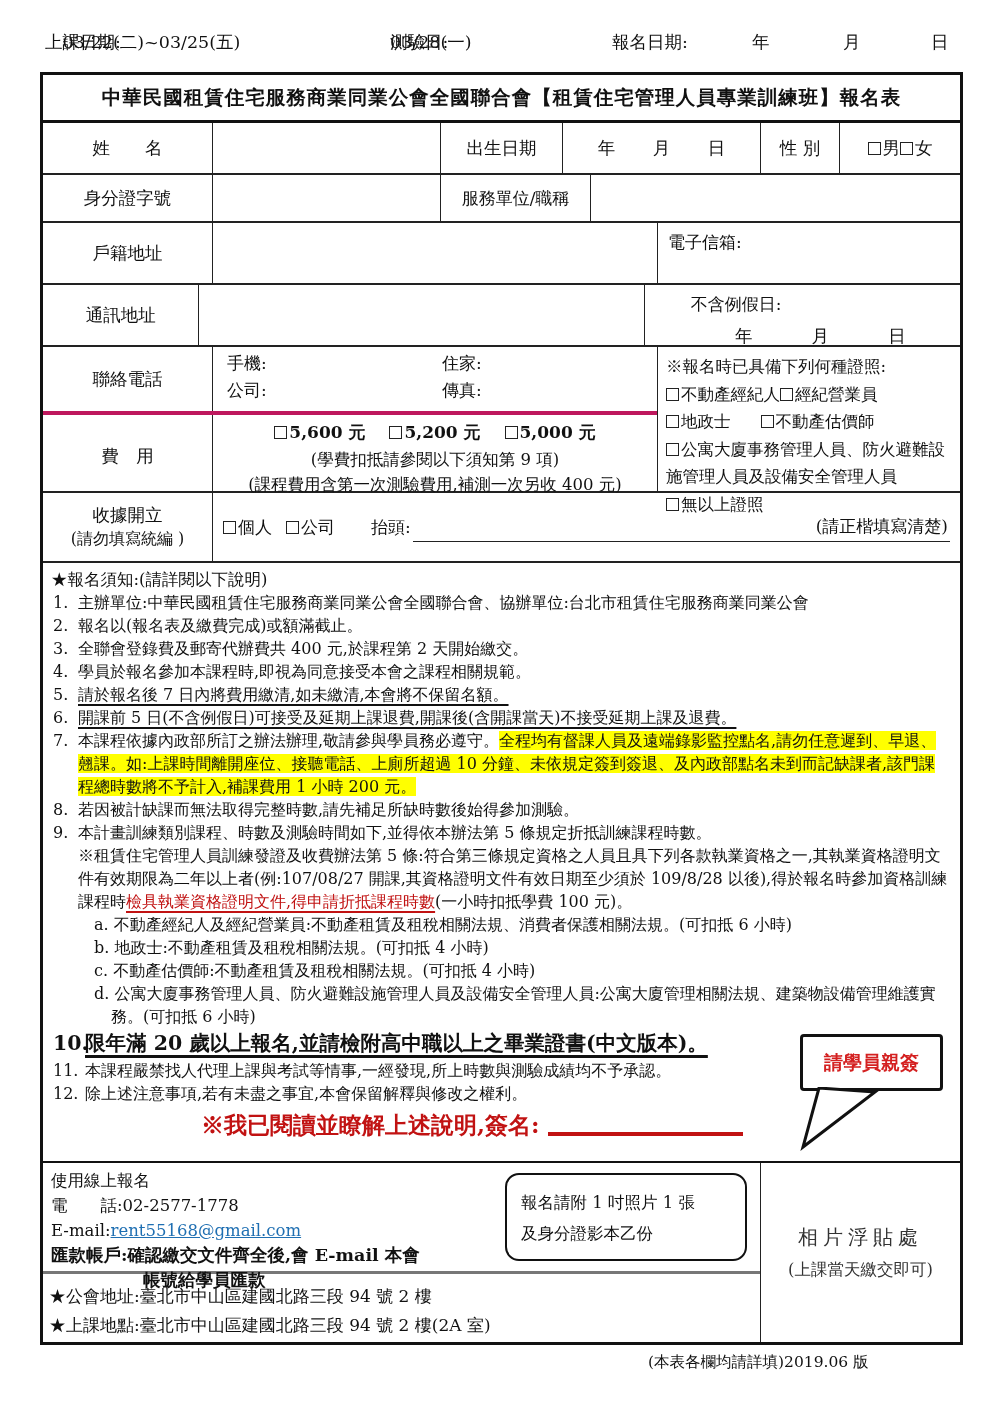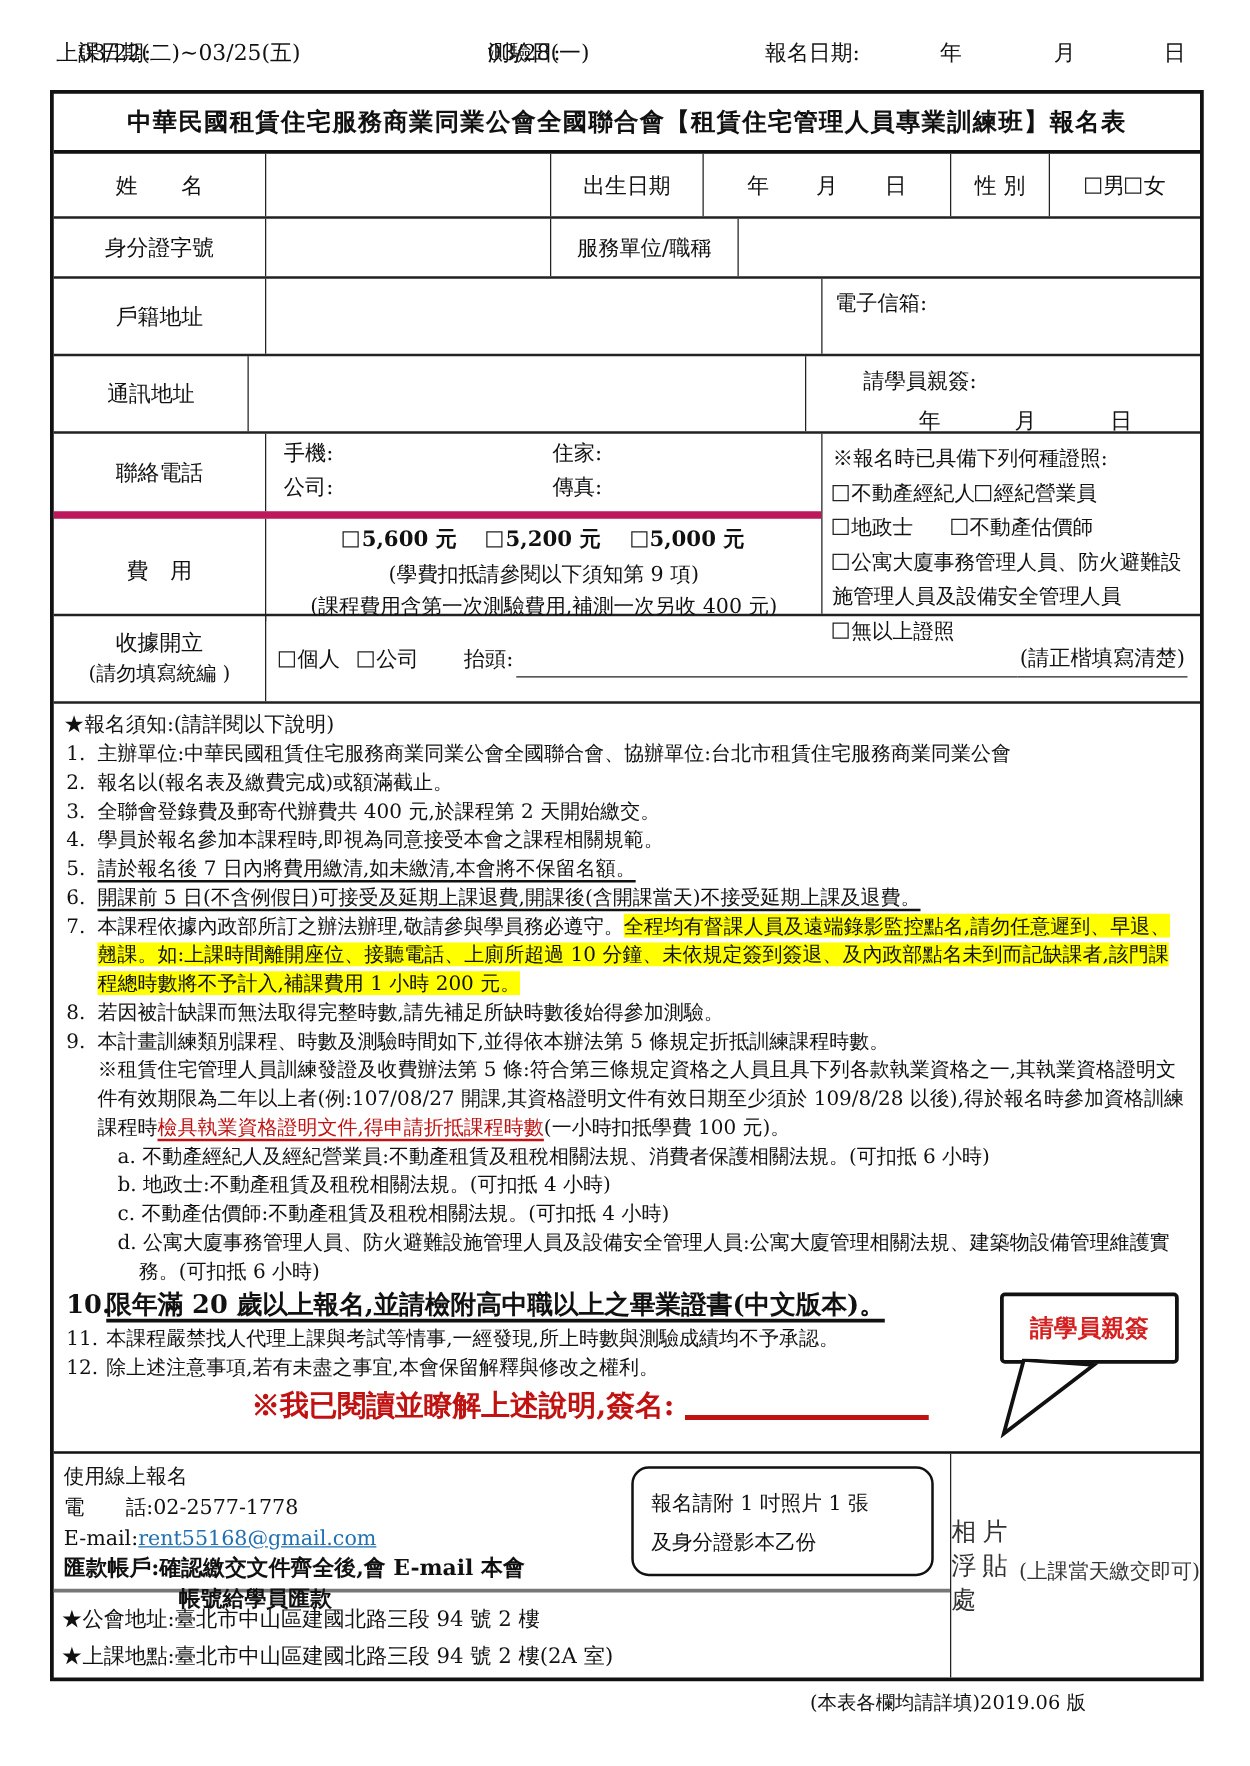--- a/index.html
+++ b/index.html
@@ -42,21 +42,21 @@
   .w-label { width:170px; }
   .ymd-spread { display:flex; justify-content:space-around; width:100%; padding:0 16px; font-size:17.5px; }
   .gender-box { justify-content:center; width:100%; font-size:17.5px; }
 
   .cb { display:inline-block; width:13px; height:13px; border:1.5px solid #222;
         background:#fff; vertical-align:-1px; margin-right:2px; flex-shrink:0; }
 
   .pad-cell { padding:8px 10px; font-size:17px; }
   .license-ymd { display:flex; justify-content:space-around; width:230px; margin:8px auto 0; font-size:17.5px; }
 
-  .phone-row { display:flex; height:68px; border-bottom:6px solid #be185d; flex:0 0 68px;justify-content:space-between; }
+  .phone-row { display:flex; height:68px; border-bottom:4px solid #be185d; flex:0 0 68px;justify-content:space-between; }
   .fee-row { display:flex; flex:1; }
   .phone-grid { display:grid; grid-template-columns:215px 1fr; row-gap:4px;
                 padding:2px 8px 6px 14px; font-size:17px; width:100%; align-content:center; }
   .fee-content { width:100%; text-align:center; font-size:16.5px; line-height:25px; padding-top:5px; }
   .fee-opts { font-size:17px; margin-bottom:2px;font-weight:bold; }
   .fee-opts .opt { margin:0 9px; white-space:nowrap; }
 
   .cert-cell { padding:6px 6px 0 8px; font-size:16.5px; line-height:27.5px; }
   .cert-line { display:block; }
   .opt { white-space:normal; }
@@ -89,21 +89,21 @@
   
   .bubble { position:absolute; left:800px; top:1034px; width:143px; height:57px;
             border:3px solid #111; border-radius:4px; background:#fff;
             display:flex; align-items:center; justify-content:center; z-index:5; }
   .bubble-txt { color:#d42020; font-weight:bold; font-size:19px; white-space:nowrap; }
   .bubble-tail { position:absolute; left:797px; top:1087px; width:90px; height:64px; z-index:6; }
   .bubble-tail polygon { fill:#ffffff; stroke:#111; stroke-width:3; }
 
   
   .b-left { width:718px; display:flex; flex-direction:column; border-right:1.5px solid #222; }
-  .b-right { width:199px; display:flex; flex-direction:row; align-items:center; justify-content:center; }
+  .b-right { width:199px; display:flex; flex-direction:column; align-items:center; justify-content:center; }
   .info-block { height:111px; border-bottom:3px solid #777; padding:5px 8px; position:relative; }
   .info-line { font-size:16.5px; line-height:25px; white-space:nowrap; }
   .info-bold { font-weight:bold; font-size:17.5px; }
   .info-indent { padding-left:92px; }
   .email-link { color:#1f6fb2; text-decoration:underline; }
   .attach-box { position:absolute; left:462px; top:10px; width:242px; height:88px;
                 border:2px solid #111; border-radius:14px; padding:12px 14px; background:#fff; }
   .attach-box div { font-size:16.5px; line-height:31px; white-space:nowrap; }
   .addr-block { flex:1; padding:8px 6px; }
   .addr-line { font-size:17px; line-height:29px; white-space:nowrap; }
@@ -169,21 +169,21 @@
       <div class="cell" style="width:445px;"></div>
       <div class="cell last pad-cell" style="width:302px;">
         <span>電子信箱:</span>
       </div>
     </div>
 
     <div class="row r4">
       <div class="cell lbl w-label">通訊地址</div>
       <div class="cell" style="width:445px;"></div>
       <div class="cell last pad-cell" style="width:302px;">
-        <div>請學員親簽:</div>
+        <div>不含例假日:</div>
         <div class="license-ymd">
           <span>年</span>
           <span>月</span>
           <span>日</span>
         </div>
       </div>
     </div>
 
     <div class="row r56">
       <div style="width:615px; display:flex; flex-direction:column; border-right:1.5px solid #222;">

